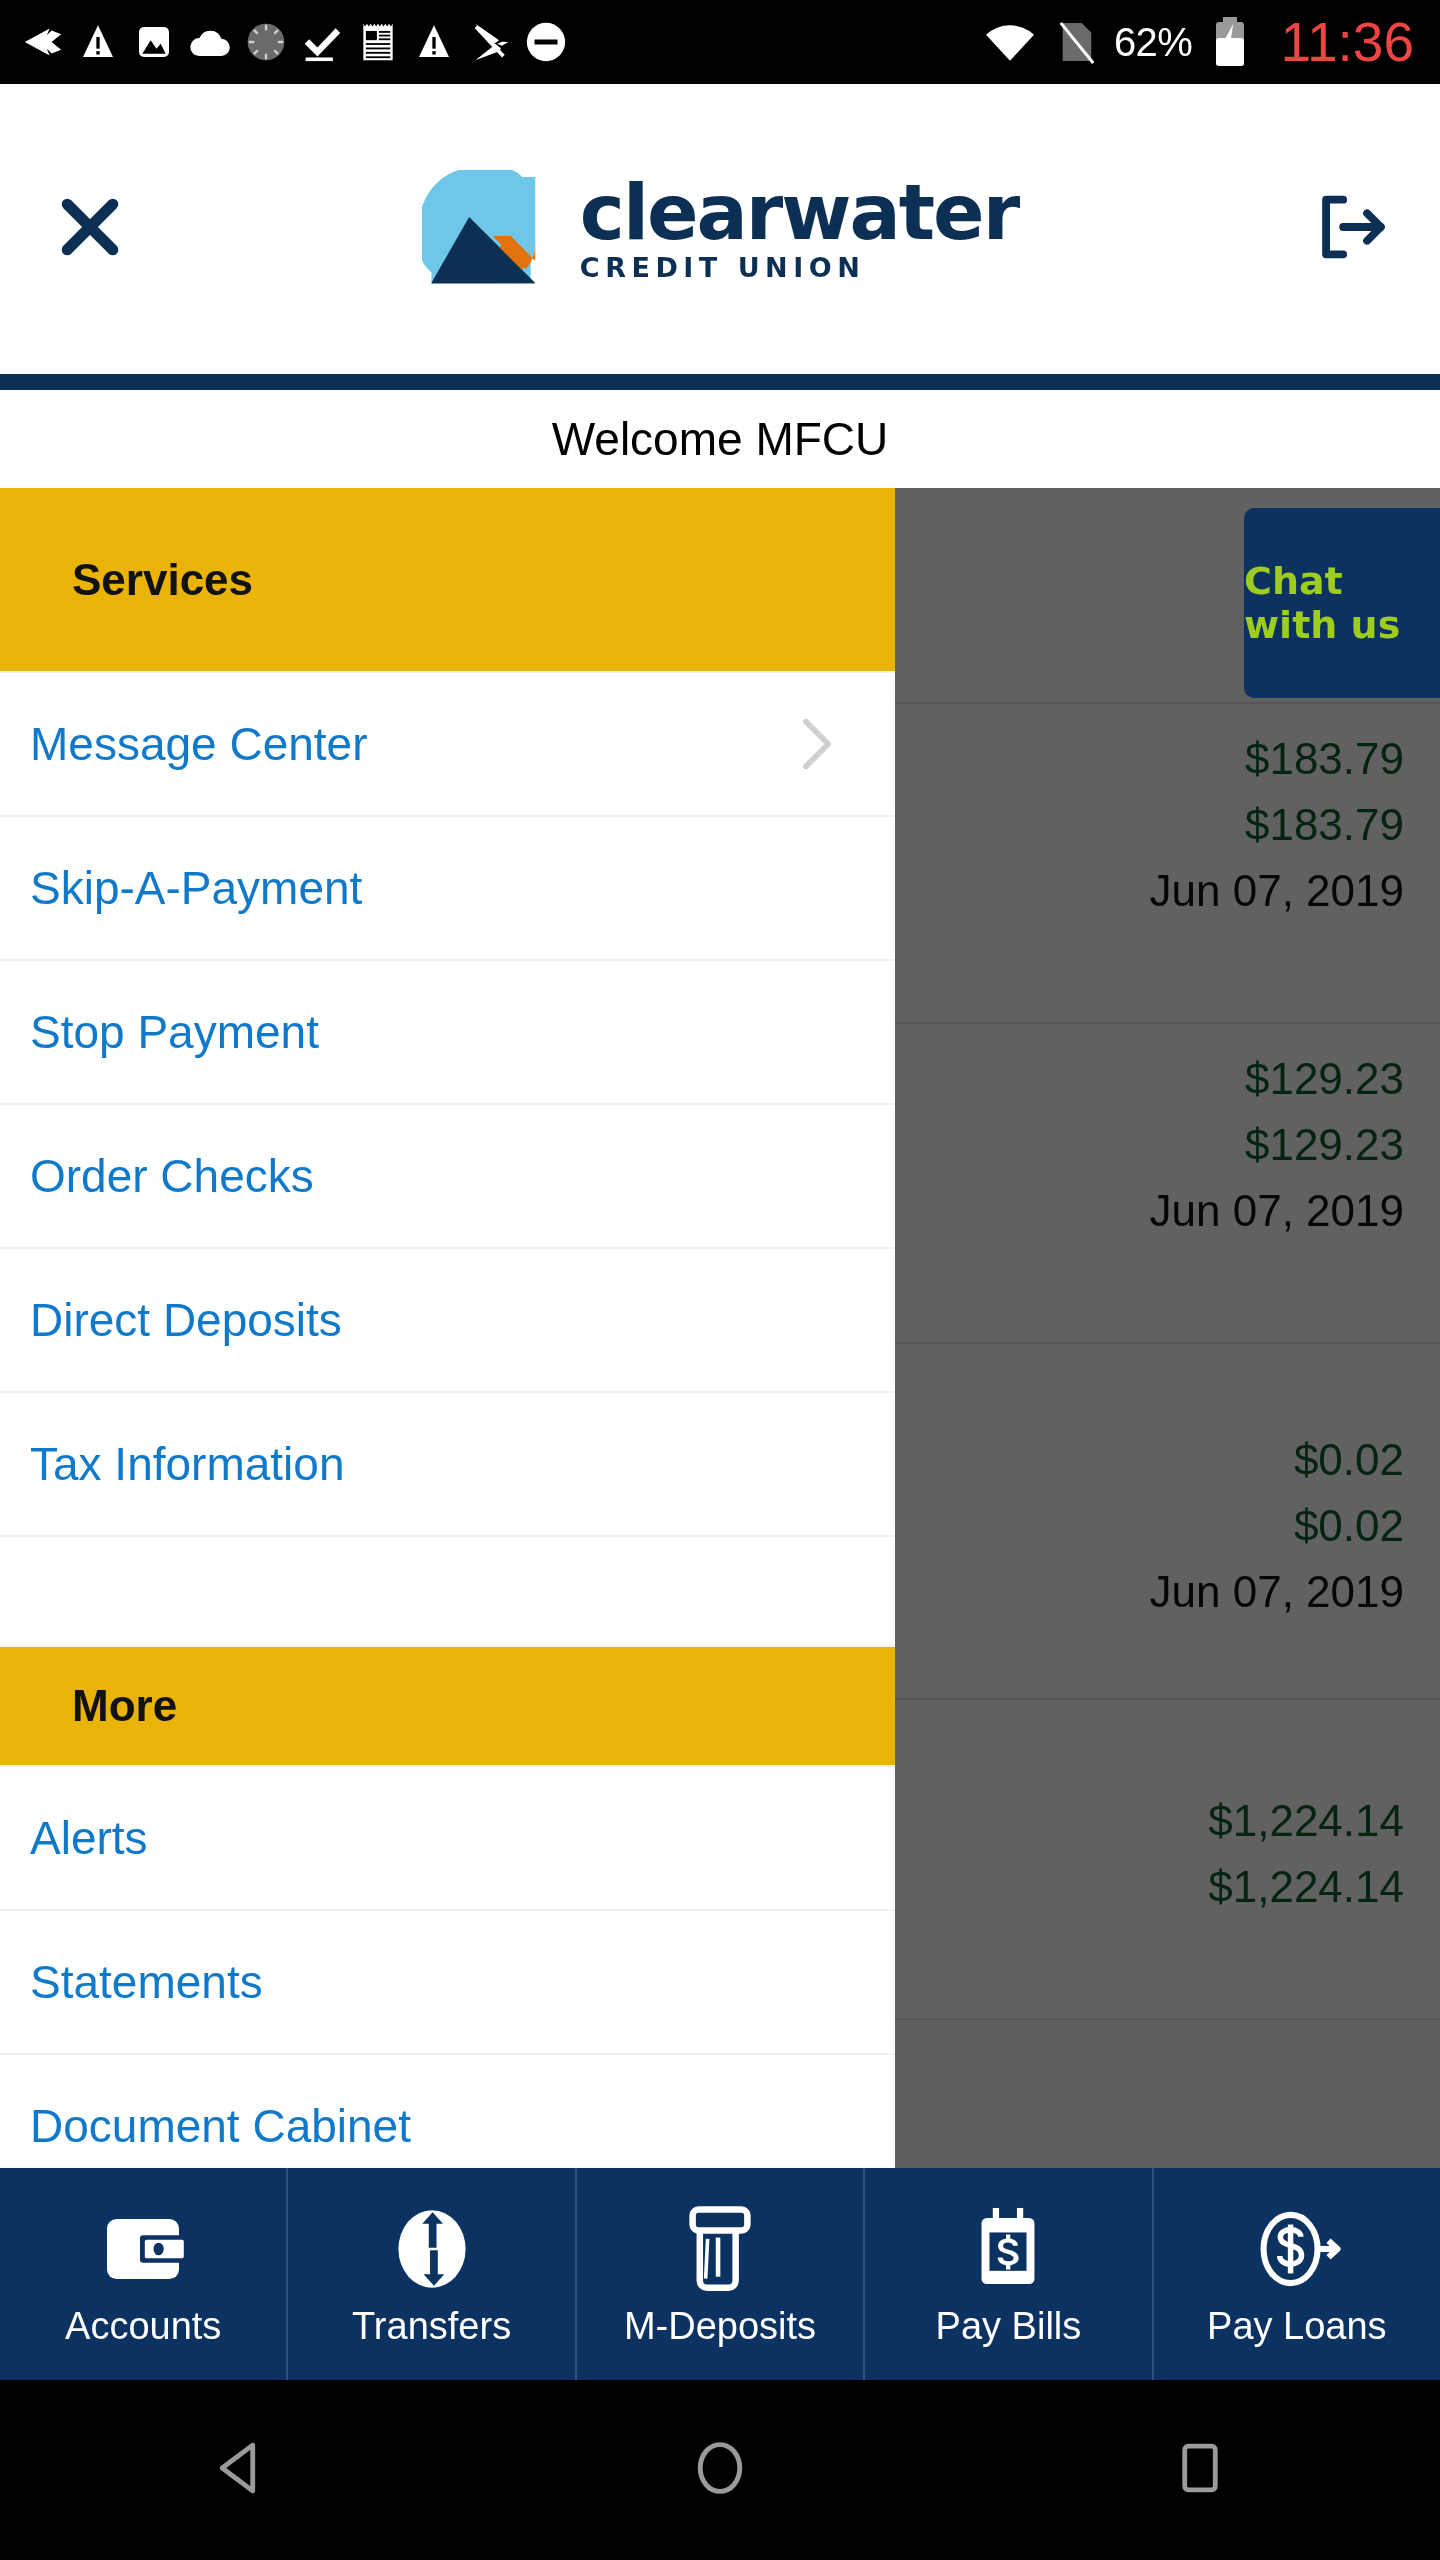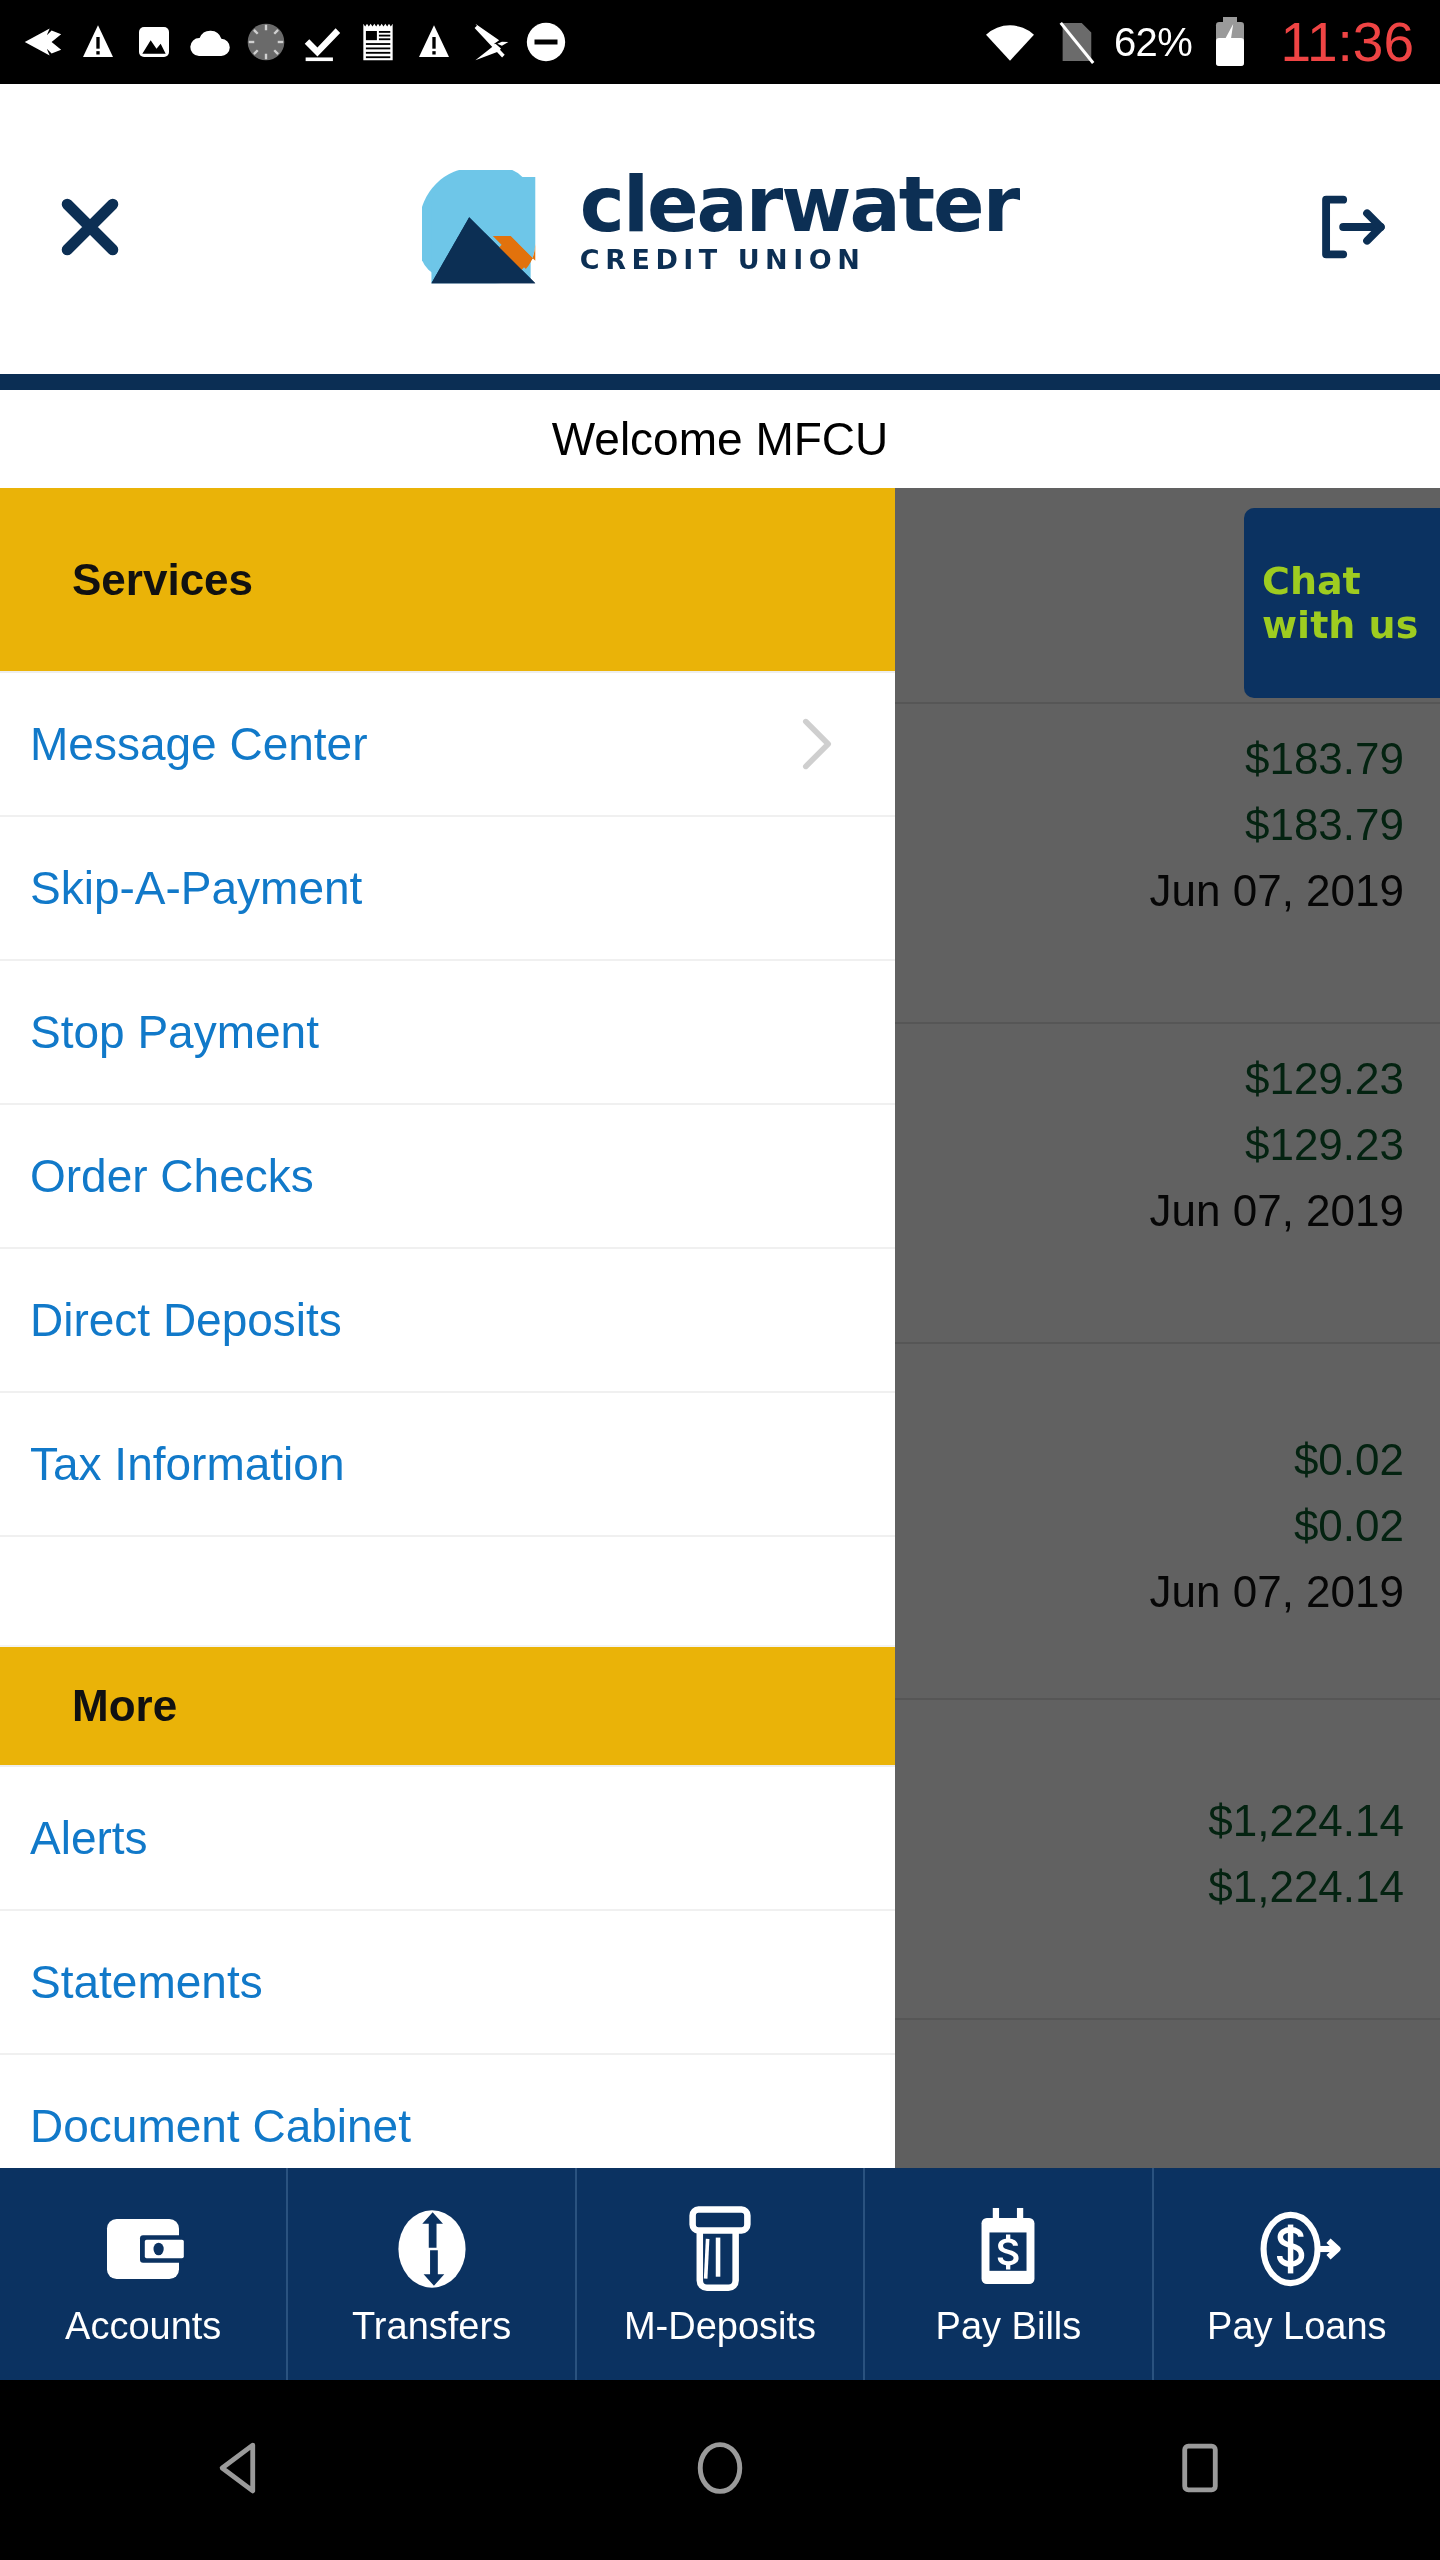--- a/index.html
+++ b/index.html
@@ -22,21 +22,21 @@
   .sb-right { display:flex; align-items:center; gap:10px; padding-right:12px; }
   .sb-batt-text { color:#fff; font-size:40px; font-weight:400; letter-spacing:-0.5px; }
   .sb-time { color:#ef4444; font-size:55px; font-weight:400; letter-spacing:0px; margin-left:12px; }
 
   
   .appbar {
     position:absolute; top:84px; left:0; width:1440px; height:290px;
     background:#fff; display:flex; align-items:center;
   }
   .hdr-btn { width:180px; height:290px; display:flex; align-items:center; justify-content:center; }
-  .hdr-center { flex:1; display:flex; align-items:flex-start; justify-content:center; gap:40px; }
+  .hdr-center { flex:1; display:flex; align-items:flex-end; justify-content:center; gap:40px; }
   .logo-mark { width:118px; height:118px; position:relative; }
   .logo-type { display:flex; flex-direction:column; }
   .brand-main {
     font-size:76px; font-weight:700; color:#0c2f54; letter-spacing:-2px; line-height:0.92;
     font-family:"DejaVu Sans", sans-serif;
   }
   .brand-sub {
     font-size:27px; font-weight:700; color:#0c2f54; letter-spacing:5.5px; line-height:1.5;
     font-family:"DejaVu Sans", sans-serif;
   }
@@ -64,21 +64,21 @@
   .acct-date { font-size:44px; color:#111; line-height:1.5; }
   .scrim {
     position:absolute; top:488px; left:0; width:1440px; height:1680px;
     background:rgba(0,0,0,0.62);
   }
 
   
   .chat-tab {
     position:absolute; top:508px; right:0; width:196px; height:190px;
     background:#0b3261; border-radius:10px 0 0 10px;
-    display:flex; flex-direction:column; justify-content:center; padding-left:18px;
+    display:flex; flex-direction:column; justify-content:center; 
   }
   .chat-tab span {
     color:#9ecc20; font-size:38px; font-weight:700; line-height:1.17;
     font-family:"DejaVu Sans", sans-serif;
   }
 
   
   .drawer {
     position:absolute; top:488px; left:0; width:895px; height:1680px;
     background:#fff; overflow:hidden;

